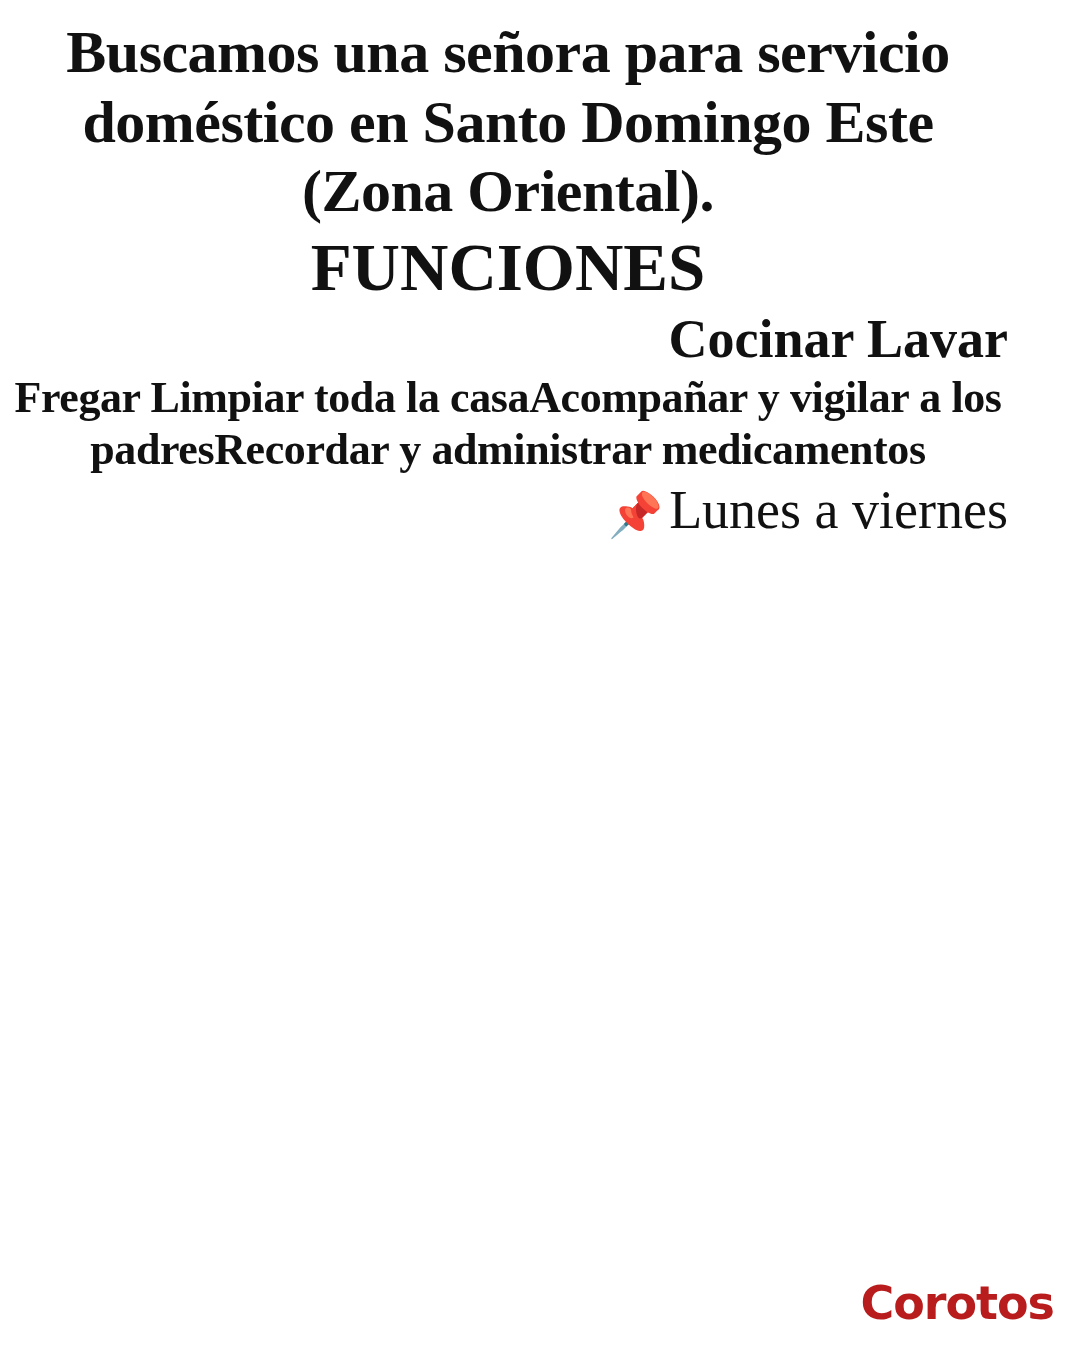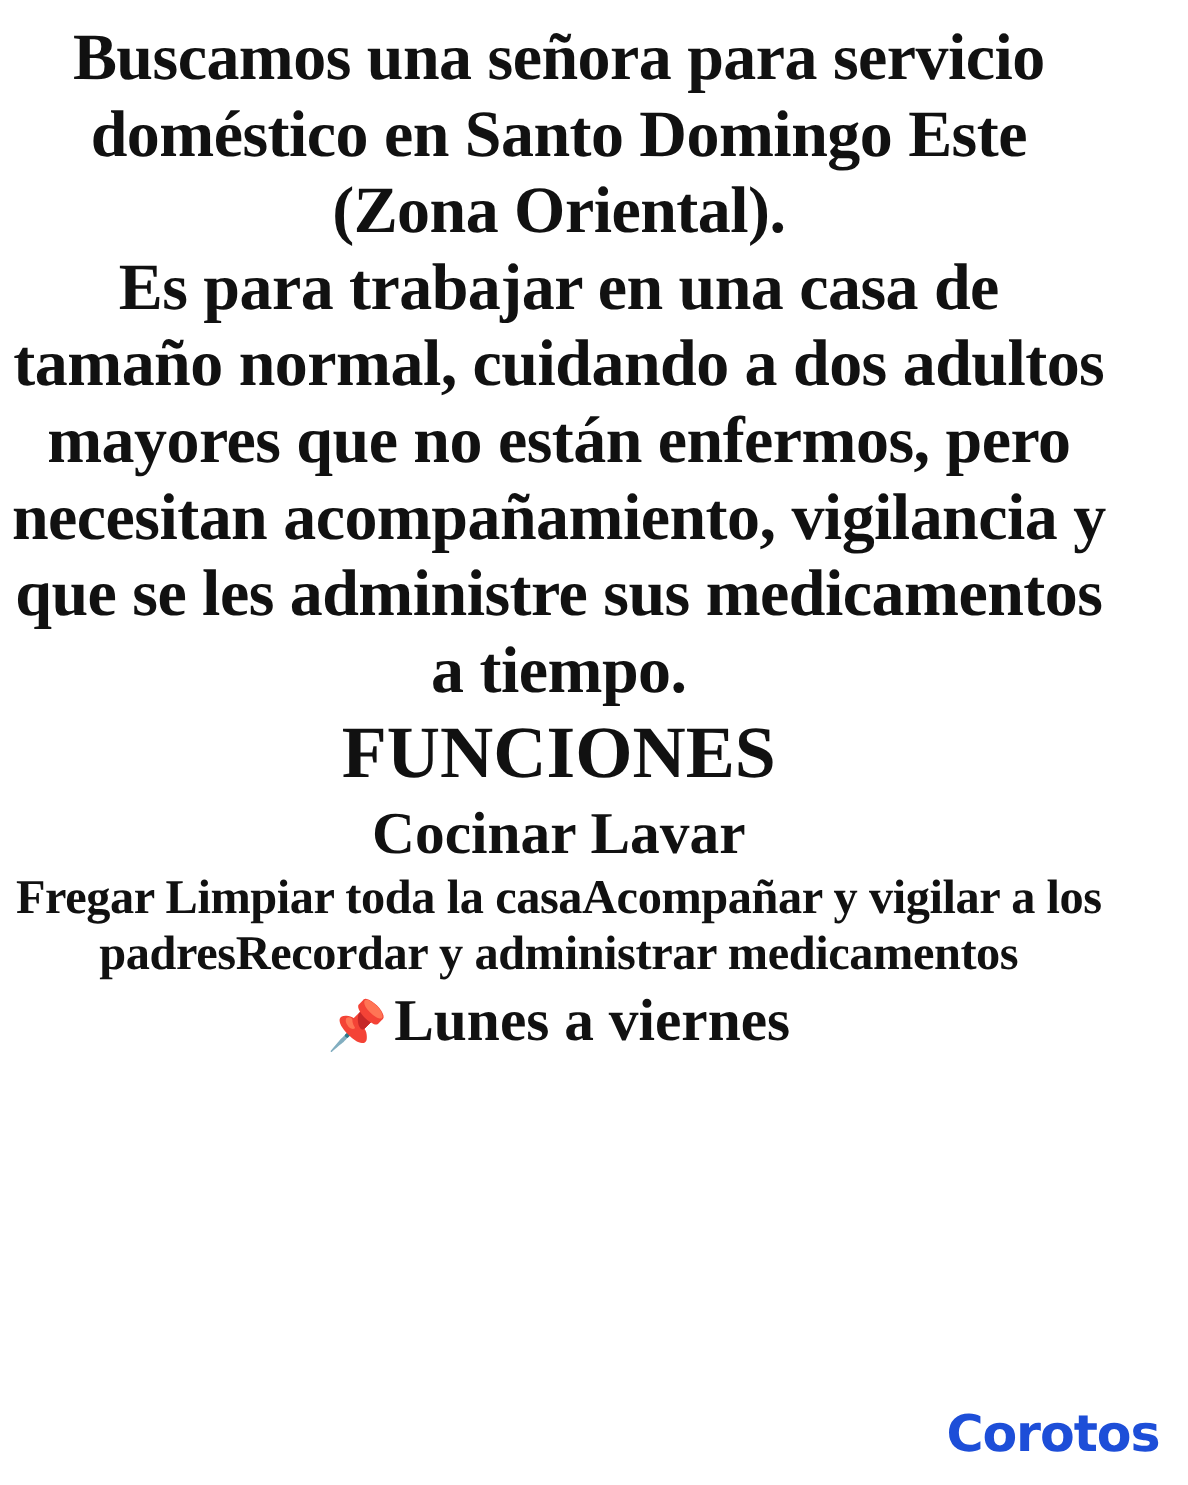--- a/index.html
+++ b/index.html
@@ -43,59 +43,60 @@
     font-size: 67px;
     font-weight: bold;
     line-height: 1.2;
     margin: 0;
   }
   .duties-1 {
     font-size: 54px;
     font-weight: bold;
     line-height: 1.2;
     margin: 0;
+    text-align: right;
   }
   .duties-2 {
     font-size: 44px;
     font-weight: bold;
     line-height: 1.18;
     margin: 0;
     letter-spacing: -0.4px;
   }
   .schedule-line {
     font-size: 54px;
-    font-weight: bold;
+    font-weight: normal;
     line-height: 1.28;
     margin: 0;
     white-space: nowrap;
+    text-align: right;
   }
   .pin {
     font-size: 44px;
     vertical-align: -2px;
     margin-right: 6px;
   }
   .watermark {
     position: absolute;
     right: 26px;
     bottom: 20px;
     font-family: "DejaVu Sans", "Liberation Sans", sans-serif;
     font-size: 46px;
     font-weight: bold;
-    color: #1d4ed8;
+    color: #b91c1c;
     letter-spacing: -1px;
   }
 </style>
 </head>
 <body>
 
 <div class="ad">
 
   <p class="para">Buscamos una señora para servicio doméstico en Santo Domingo Este (Zona Oriental).</p>
 
-  <p class="para-2">Es para trabajar en una casa de tamaño normal, cuidando a dos adultos mayores que no están enfermos, pero necesitan acompañamiento, vigilancia y que se les administre sus medicamentos a tiempo.</p>
 
   <p class="section-title">FUNCIONES</p>
 
   <p class="duties-1">Cocinar Lavar</p>
 
   <p class="duties-2">Fregar Limpiar toda la casaAcompañar y vigilar a los padresRecordar y administrar medicamentos</p>
 
 
   <p class="schedule-line">
     <span class="pin">📌</span><span>Lunes a viernes</span>

